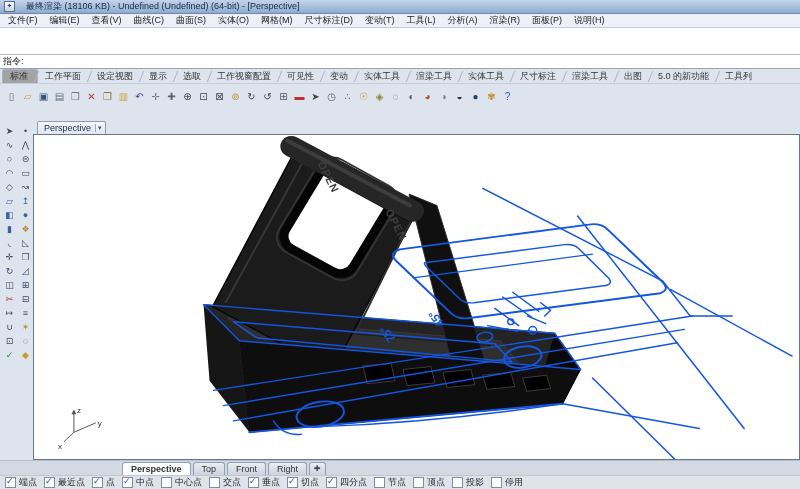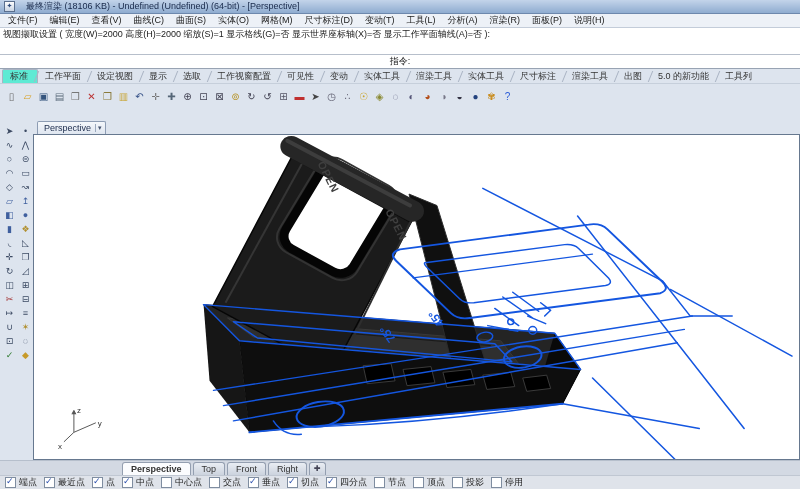--- a/index.html
+++ b/index.html
@@ -13,28 +13,28 @@
   .appicon{width:9px;height:9px;background:linear-gradient(#fdfdfd,#c8d4e4);border:1px solid #5a6f8e;
     font-size:7px;line-height:8px;text-align:center;color:#2c4a7c;}
   .title{font-size:9px;color:#18294a;white-space:nowrap;overflow:hidden;}
 
   
   .menubar{height:13px;display:flex;align-items:flex-start;background:#edf1f7;border-bottom:1px solid #c3ccd9;padding-left:2px;}
   .mi{padding:0 6px;line-height:12px;cursor:default;}
 
   
   .cmdhist{height:24px;background:#fff;border-bottom:1px solid #b7bfcb;padding:1px 3px;line-height:11px;white-space:nowrap;overflow:hidden;color:#222;}
-  .cmdline{height:13px;background:#fff;border-bottom:1px solid #98a3b3;display:flex;align-items:center;padding:0 3px;flex-direction:column;}
+  .cmdline{height:13px;background:#fff;border-bottom:1px solid #98a3b3;display:flex;align-items:center;padding:0 3px;}
   .cmdline input{flex:1;border:none;outline:none;font:inherit;height:11px;padding:0 0 0 3px;background:transparent;}
 
   
   .tabsrow{height:14px;display:flex;align-items:flex-end;background:var(--chrome,#dde4ee);border-bottom:1px solid #c6cfdb;padding-left:2px;}
   .ttab{position:relative;padding:1px 9px 1px 7px;line-height:11px;color:#333;cursor:default;}
   .ttab:not(:last-child)::after{content:'';position:absolute;right:0;top:1px;bottom:1px;width:1px;background:#a9b3c3;transform:skewX(-22deg);}
-  .ttab.active{background:#5eead4;border:1px solid #a9b3c3;border-bottom:none;border-radius:2px 2px 0 0;}
+  .ttab.active{background:#a3a3a3;border:1px solid #a9b3c3;border-bottom:none;border-radius:2px 2px 0 0;}
 
   
   .iconsrow{height:24px;display:flex;align-items:center;background:var(--chrome,#dde4ee);padding-left:4px;gap:1px;}
   .tico{width:13px;height:17px;display:flex;align-items:center;justify-content:center;font-size:10px;cursor:default;border:1px solid transparent;}
   .dockgap{height:12px;background:var(--chrome,#dde4ee);}
 
   
   .main{flex:1;display:flex;min-height:0;}
   .sidebar{width:33px;background:var(--chrome,#dde4ee);display:grid;grid-template-columns:repeat(2,15px);
     grid-auto-rows:14px;justify-content:center;padding-top:3px;gap:0 1px;}
@@ -88,21 +88,20 @@
       <span class="mi">尺寸标注(D)</span>
       <span class="mi">变动(T)</span>
       <span class="mi">工具(L)</span>
       <span class="mi">分析(A)</span>
       <span class="mi">渲染(R)</span>
       <span class="mi">面板(P)</span>
       <span class="mi">说明(H)</span>
     </div>
 
   <div class="cmdhist">
-    <div>视图撷取设置 ( 宽度(W)=2000  高度(H)=2000  缩放(S)=1  显示格线(G)=否  显示世界座标轴(X)=否  显示工作平面轴线(A)=否 ):</div>
   </div>
 
   <div class="cmdline">
     <span>指令:</span>
     <input type="text" value="" style="">
   </div>
 
   <div class="tabsrow">
 
   <span class="ttab active">标准</span>

